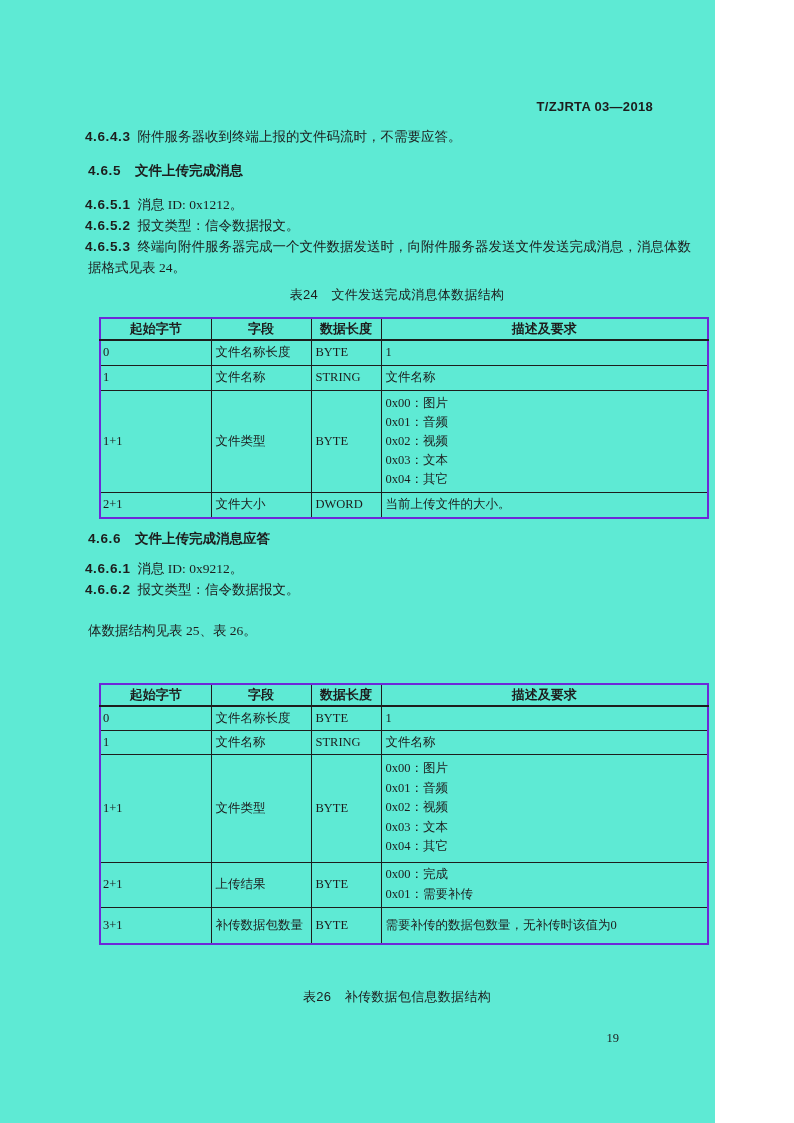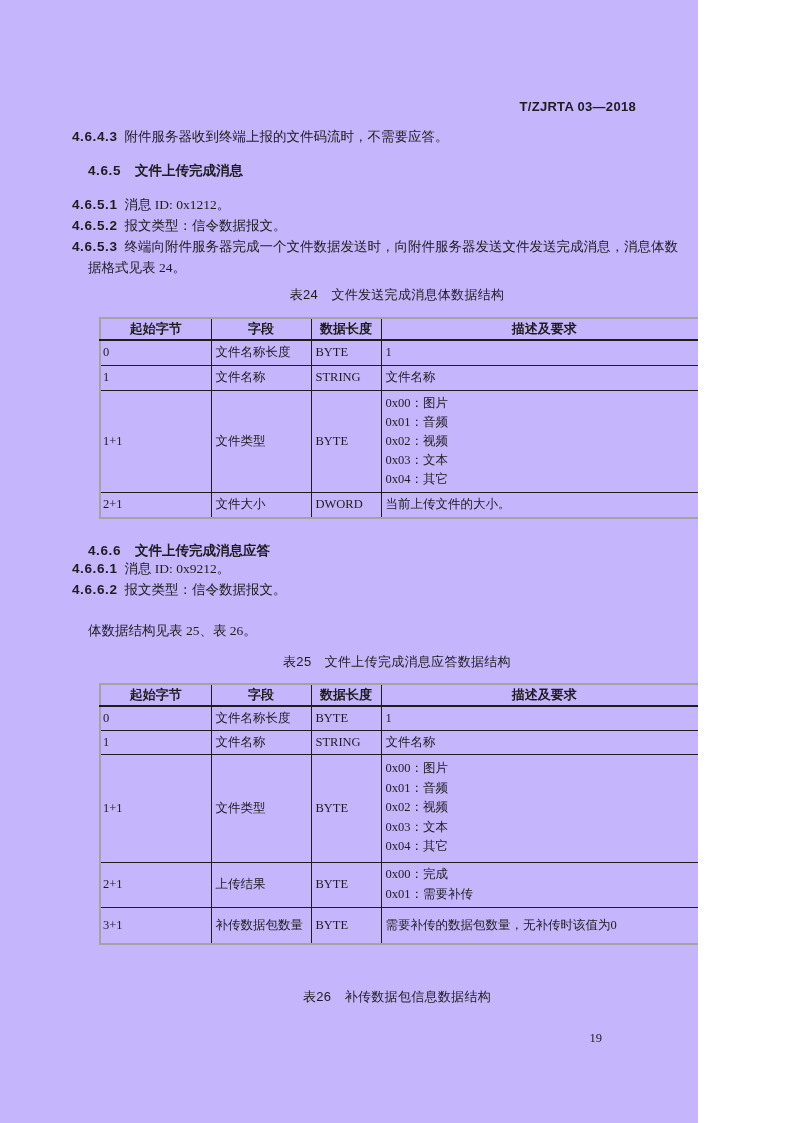--- a/index.html
+++ b/index.html
@@ -1,25 +1,25 @@
 <!DOCTYPE html>
 <html><head>
 <meta charset="utf-8">
 <style>
   html,body { margin:0; padding:0; background:#ffffff; }
   .page {
-    position:relative; width:698px; height:1123px; background:#c4b5fd;
-    font-family:"Liberation Serif", serif; color:#1d1d1d; overflow:hidden;
+    position:relative; width:698px; height:1123px; background:#5eead4;
+    font-family:"Liberation Serif", serif; color:#1d1d1d; overflow:hidden;padding-left:17px;
   }
   .hdr-right {
     position:absolute; top:99px; right:62px;
     font-family:"Liberation Sans", sans-serif; font-weight:bold; font-size:13px;
     letter-spacing:0.3px;
   }
-  .line { position:absolute; left:72px; font-size:13.5px; white-space:nowrap; line-height:18px;text-align:center; }
+  .line { position:absolute; left:85px; font-size:13.5px; white-space:nowrap; line-height:18px;text-align:center; }
   .line .num {
     font-family:"Liberation Sans", sans-serif; font-weight:bold;
     letter-spacing:0.6px; margin-right:7px;
   }
   .heading { position:absolute; left:88px; font-size:13.5px; white-space:nowrap; line-height:18px; font-weight:bold; }
   .heading .num {
     font-family:"Liberation Sans", sans-serif; font-weight:bold;
     letter-spacing:0.6px; margin-right:14px;
   }
   .wrapline { position:absolute; left:88px; font-size:13.5px; white-space:nowrap; line-height:18px; }
@@ -29,21 +29,21 @@
     letter-spacing:0.3px;
   }
   table.doc-table {
     position:absolute; left:99px; width:608px;
     border-collapse:collapse; table-layout:fixed;
     font-size:12.5px; color:#1d1d1d;
   }
   table.doc-table th, table.doc-table td {
     border:1px solid #1d1d1d; overflow:hidden;
   }
-  table.doc-table { border:2px solid #a3a3a3; }
+  table.doc-table { border:2px solid #6d28d9; }
   table.doc-table th {
     font-family:"Liberation Sans", sans-serif; font-weight:bold;
     font-size:13px; text-align:center; padding:0;
     border-bottom:2px solid #1d1d1d;
   }
   table.doc-table td { padding:0 2px 0 4px; vertical-align:middle; }
   table.doc-table td.c-start { padding-left:2px; }
   .desc-lines div { line-height:19.5px; }
   .t24 .desc-lines div { line-height:19px; }
   .pagenum {
@@ -123,33 +123,32 @@
       </tr>
       <tr style="height:26px">
         <td class="c-start">2+1</td>
         <td>文件大小</td>
         <td>DWORD</td>
         <td>当前上传文件的大小。</td>
       </tr>
     </tbody>
   </table>
 
-  <div class="heading" style="top:542px">
+  <div class="heading" style="top:530px">
     <span class="num">4.6.6</span><span>文件上传完成消息应答</span>
   </div>
 
   <div class="line" style="top:560px">
     <span class="num">4.6.6.1</span><span>消息 ID: 0x9212。</span>
   </div>
   <div class="line" style="top:581px">
     <span class="num">4.6.6.2</span><span>报文类型：信令数据报文。</span>
   </div>
   <div class="wrapline" style="top:622px">体数据结构见表 25、表 26。</div>
 
-  <div class="caption" style="top:653px">表25　文件上传完成消息应答数据结构</div>
 
   <table class="doc-table t25" style="top:683px">
     <colgroup>
         <col style="width:111px">
         <col style="width:100px">
         <col style="width:70px">
         <col style="width:327px">
       </colgroup>
     <thead>
       <tr style="height:22px">

